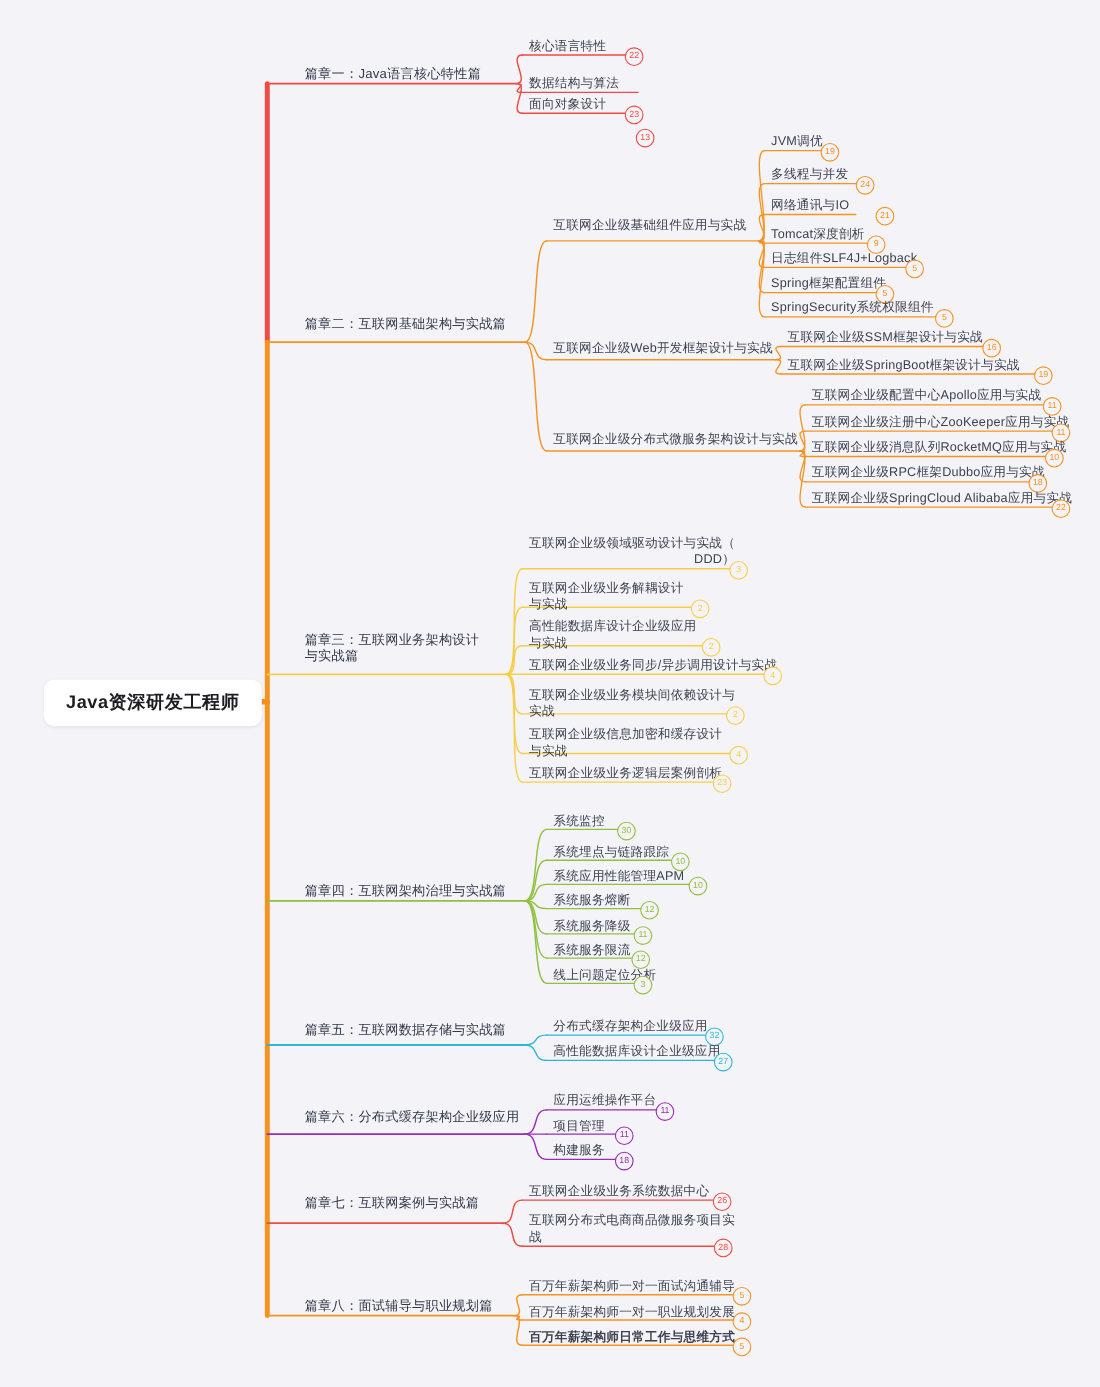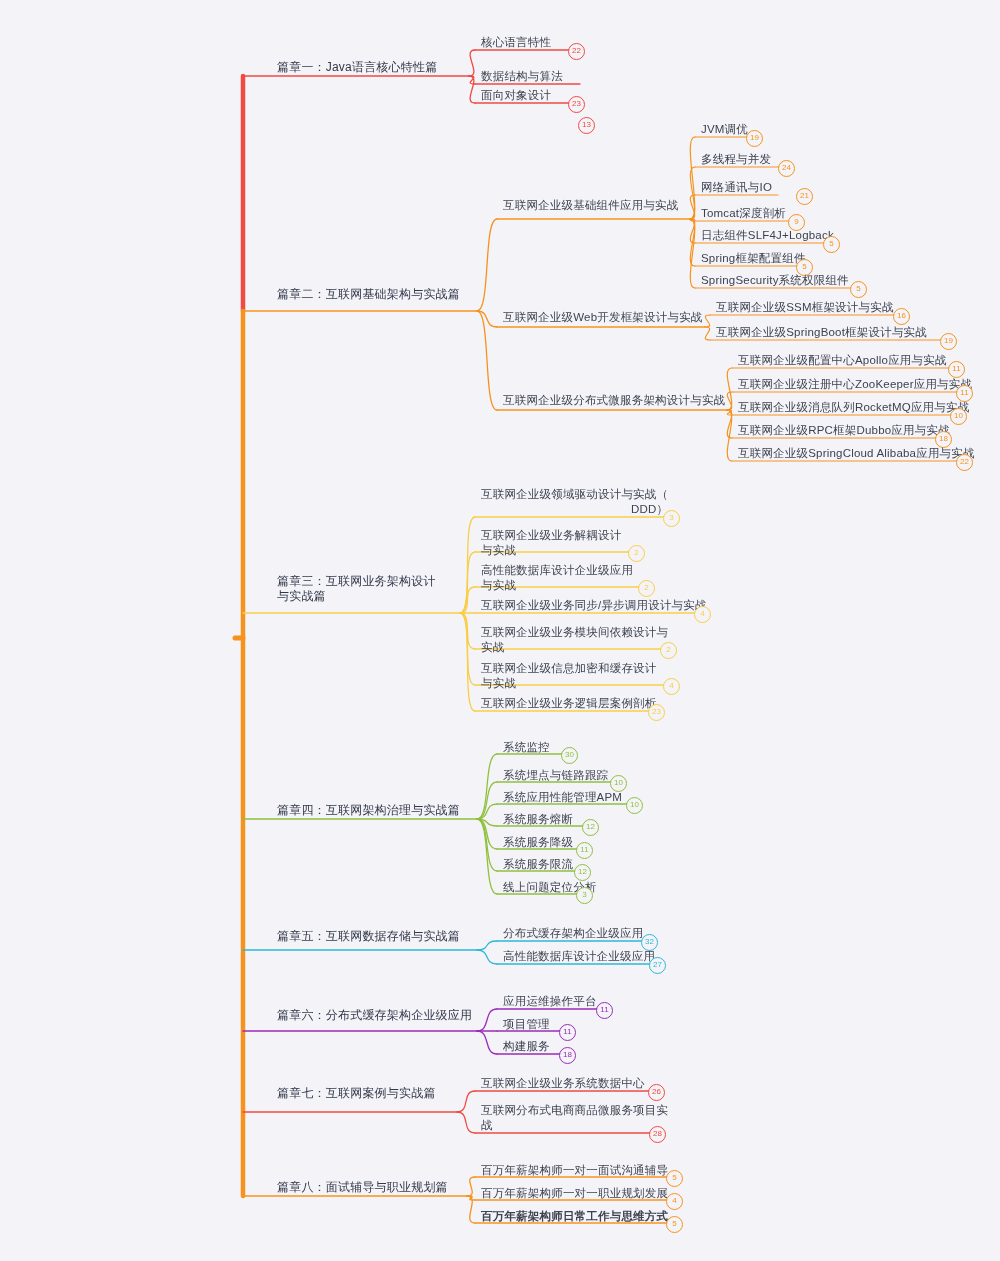--- a/index.html
+++ b/index.html
@@ -145,20 +145,21 @@
       <path d="M 457 1112 C 471 1112, 461 1133, 475 1133" stroke="#f04a43" stroke-width="1.3" fill="none" stroke-linecap="round"></path>
       <path d="M 475 1133 L 651 1133" stroke="#f04a43" stroke-width="1.3" fill="none" stroke-linecap="round"></path>
       <path d="M 243 1196 L 467 1196" stroke="#f6921e" stroke-width="1.6" fill="none" stroke-linecap="round"></path>
       <path d="M 467 1196 C 481 1196, 461 1177, 475 1177" stroke="#f6921e" stroke-width="1.3" fill="none" stroke-linecap="round"></path>
       <path d="M 475 1177 L 668 1177" stroke="#f6921e" stroke-width="1.3" fill="none" stroke-linecap="round"></path>
       <path d="M 467 1196 C 481 1196, 461 1200, 475 1200" stroke="#f6921e" stroke-width="1.3" fill="none" stroke-linecap="round"></path>
       <path d="M 475 1200 L 668 1200" stroke="#f6921e" stroke-width="1.3" fill="none" stroke-linecap="round"></path>
       <path d="M 467 1196 C 481 1196, 461 1223, 475 1223" stroke="#f6921e" stroke-width="1.3" fill="none" stroke-linecap="round"></path>
       <path d="M 475 1223 L 668 1223" stroke="#f6921e" stroke-width="1.3" fill="none" stroke-linecap="round"></path>
     </svg>
+  <div class="root-node" style="left: 40px; top: 618px;">Java资深研发工程师</div>
   <div id="nodes">
       <div class="node l1" style="left: 277px; top: 60px;">篇章一：Java语言核心特性篇</div>
       <div class="node l2" style="left: 481px; top: 35px;">核心语言特性</div>
       <div class="badge" style="left: 568px; top: 43px; color: rgb(240, 74, 67);">22</div>
       <div class="node l2" style="left: 481px; top: 69px;">数据结构与算法</div>
       <div class="badge" style="left: 578px; top: 77px; color: rgb(240, 74, 67); margin-top: 40px;">13</div>
       <div class="node l2" style="left: 481px; top: 88px;">面向对象设计</div>
       <div class="badge" style="left: 568px; top: 96px; color: rgb(240, 74, 67);">23</div>
       <div class="node l1" style="left: 277px; top: 287px;">篇章二：互联网基础架构与实战篇</div>
       <div class="node l2" style="left: 503px; top: 198px;">互联网企业级基础组件应用与实战</div>

